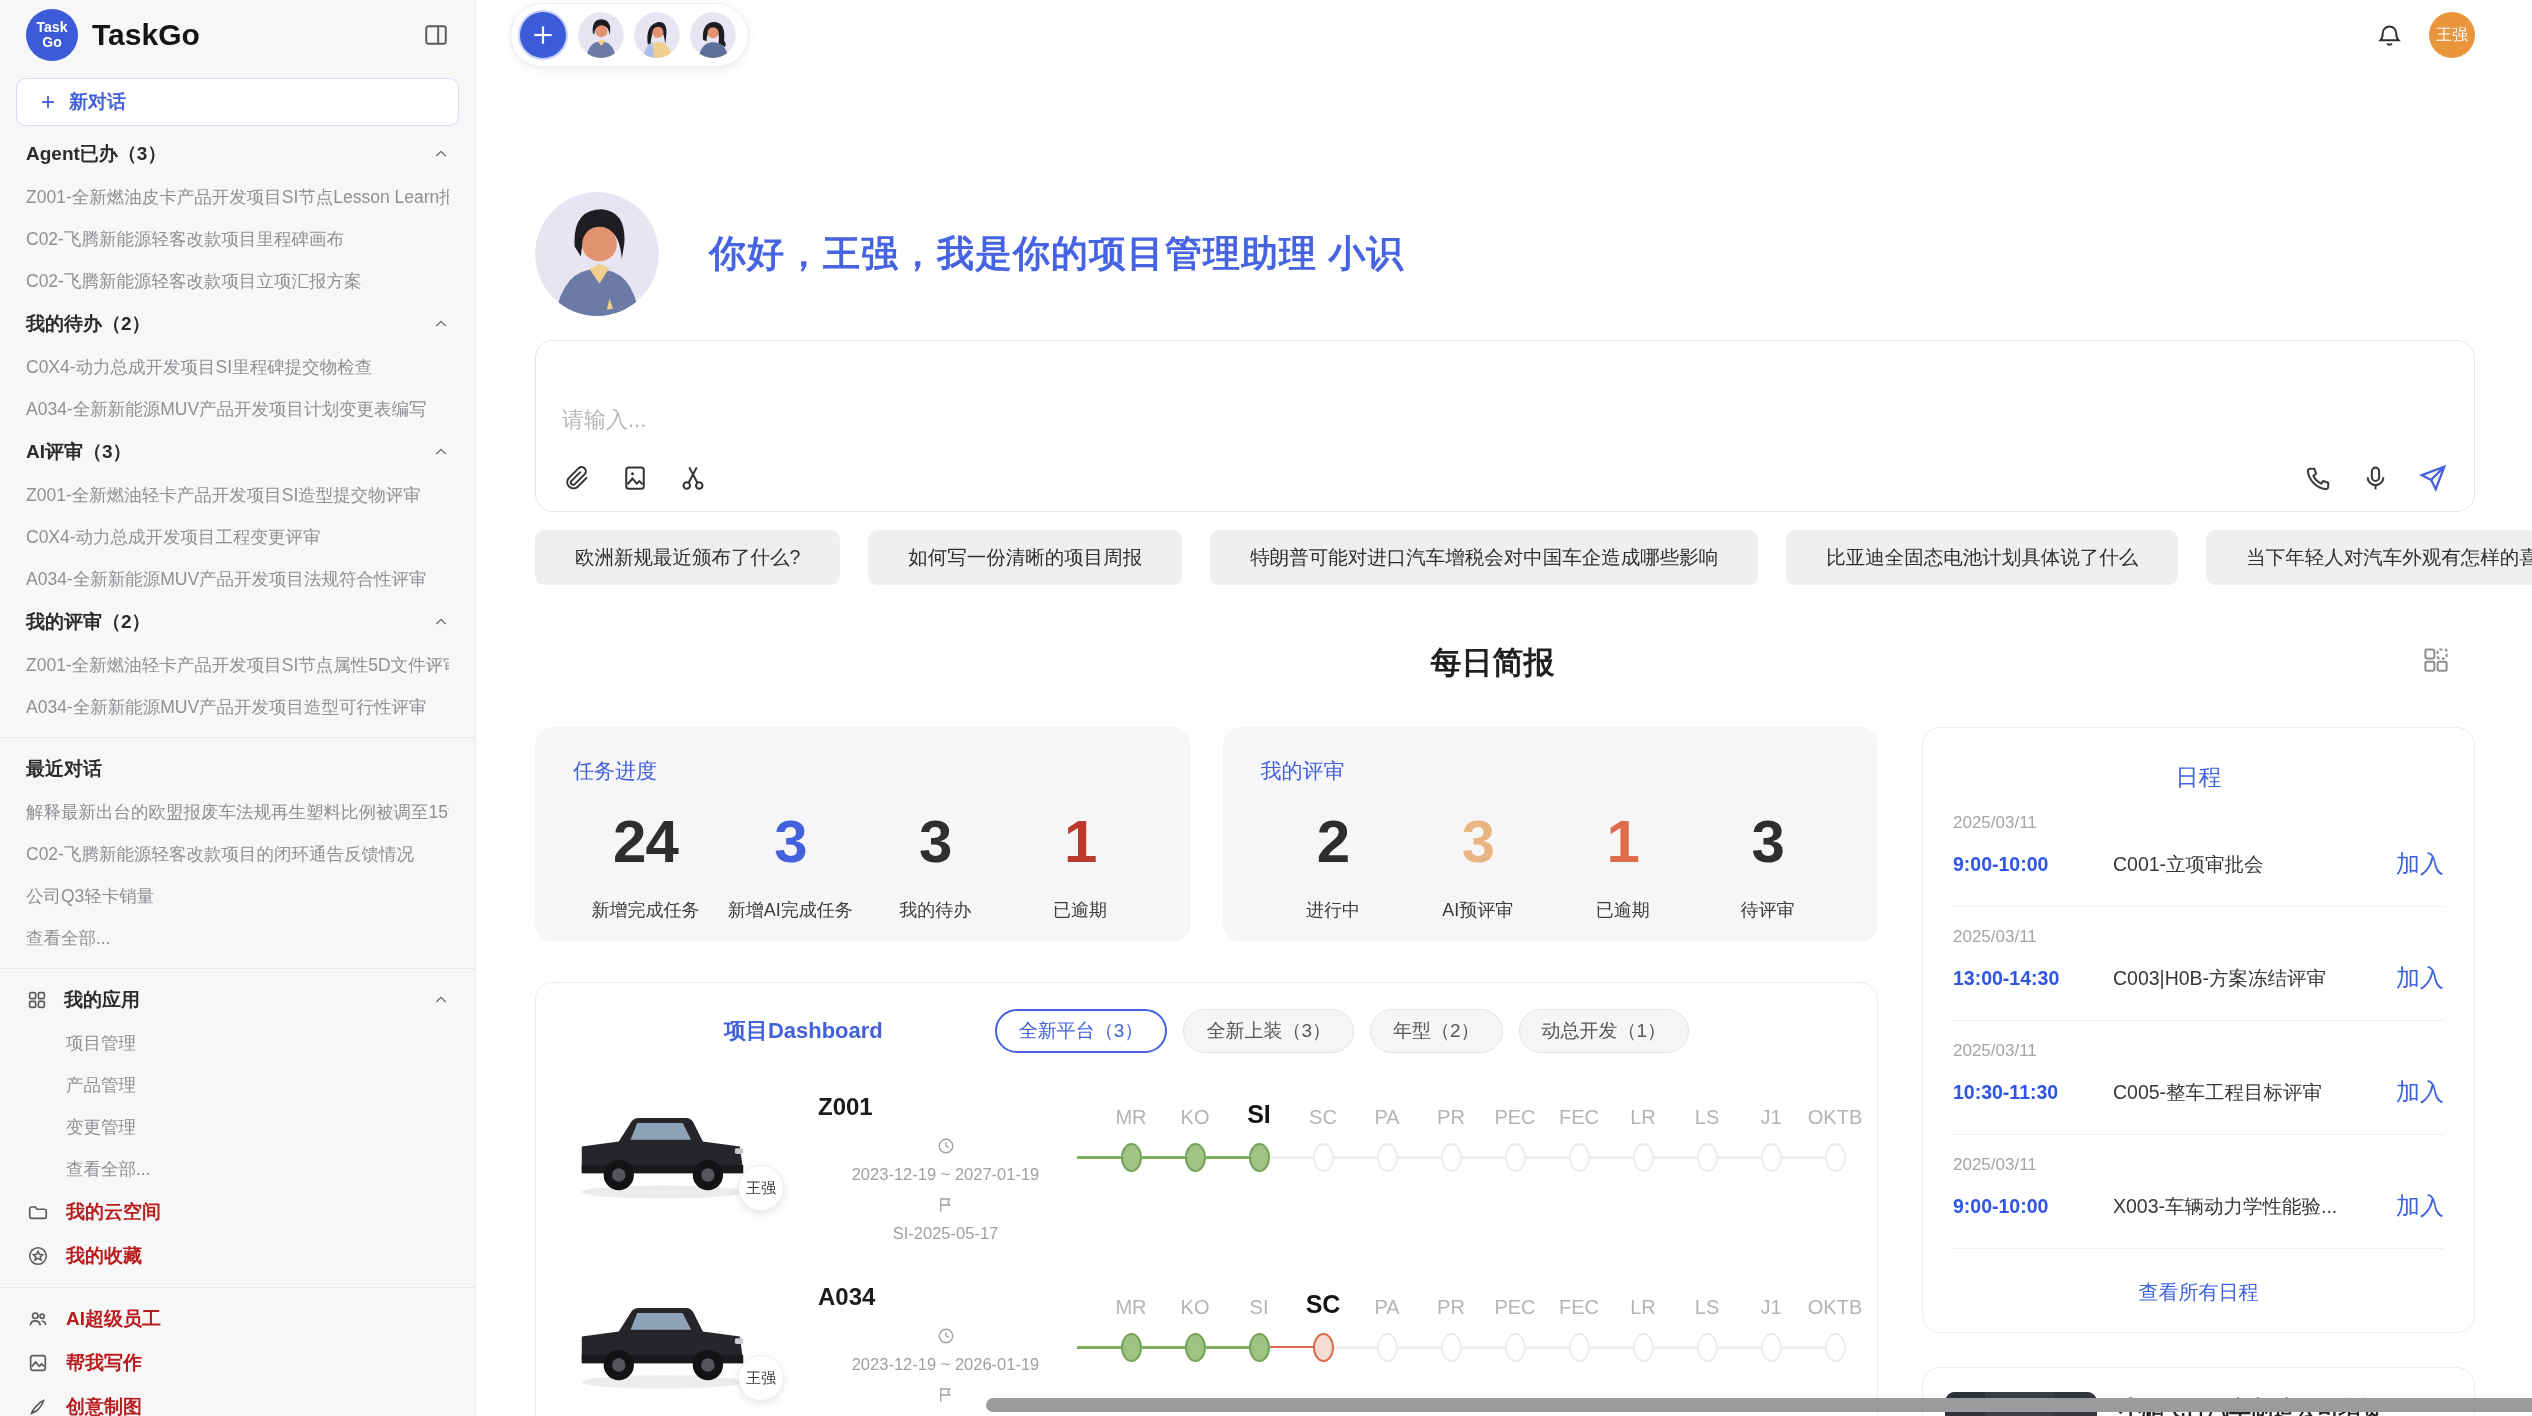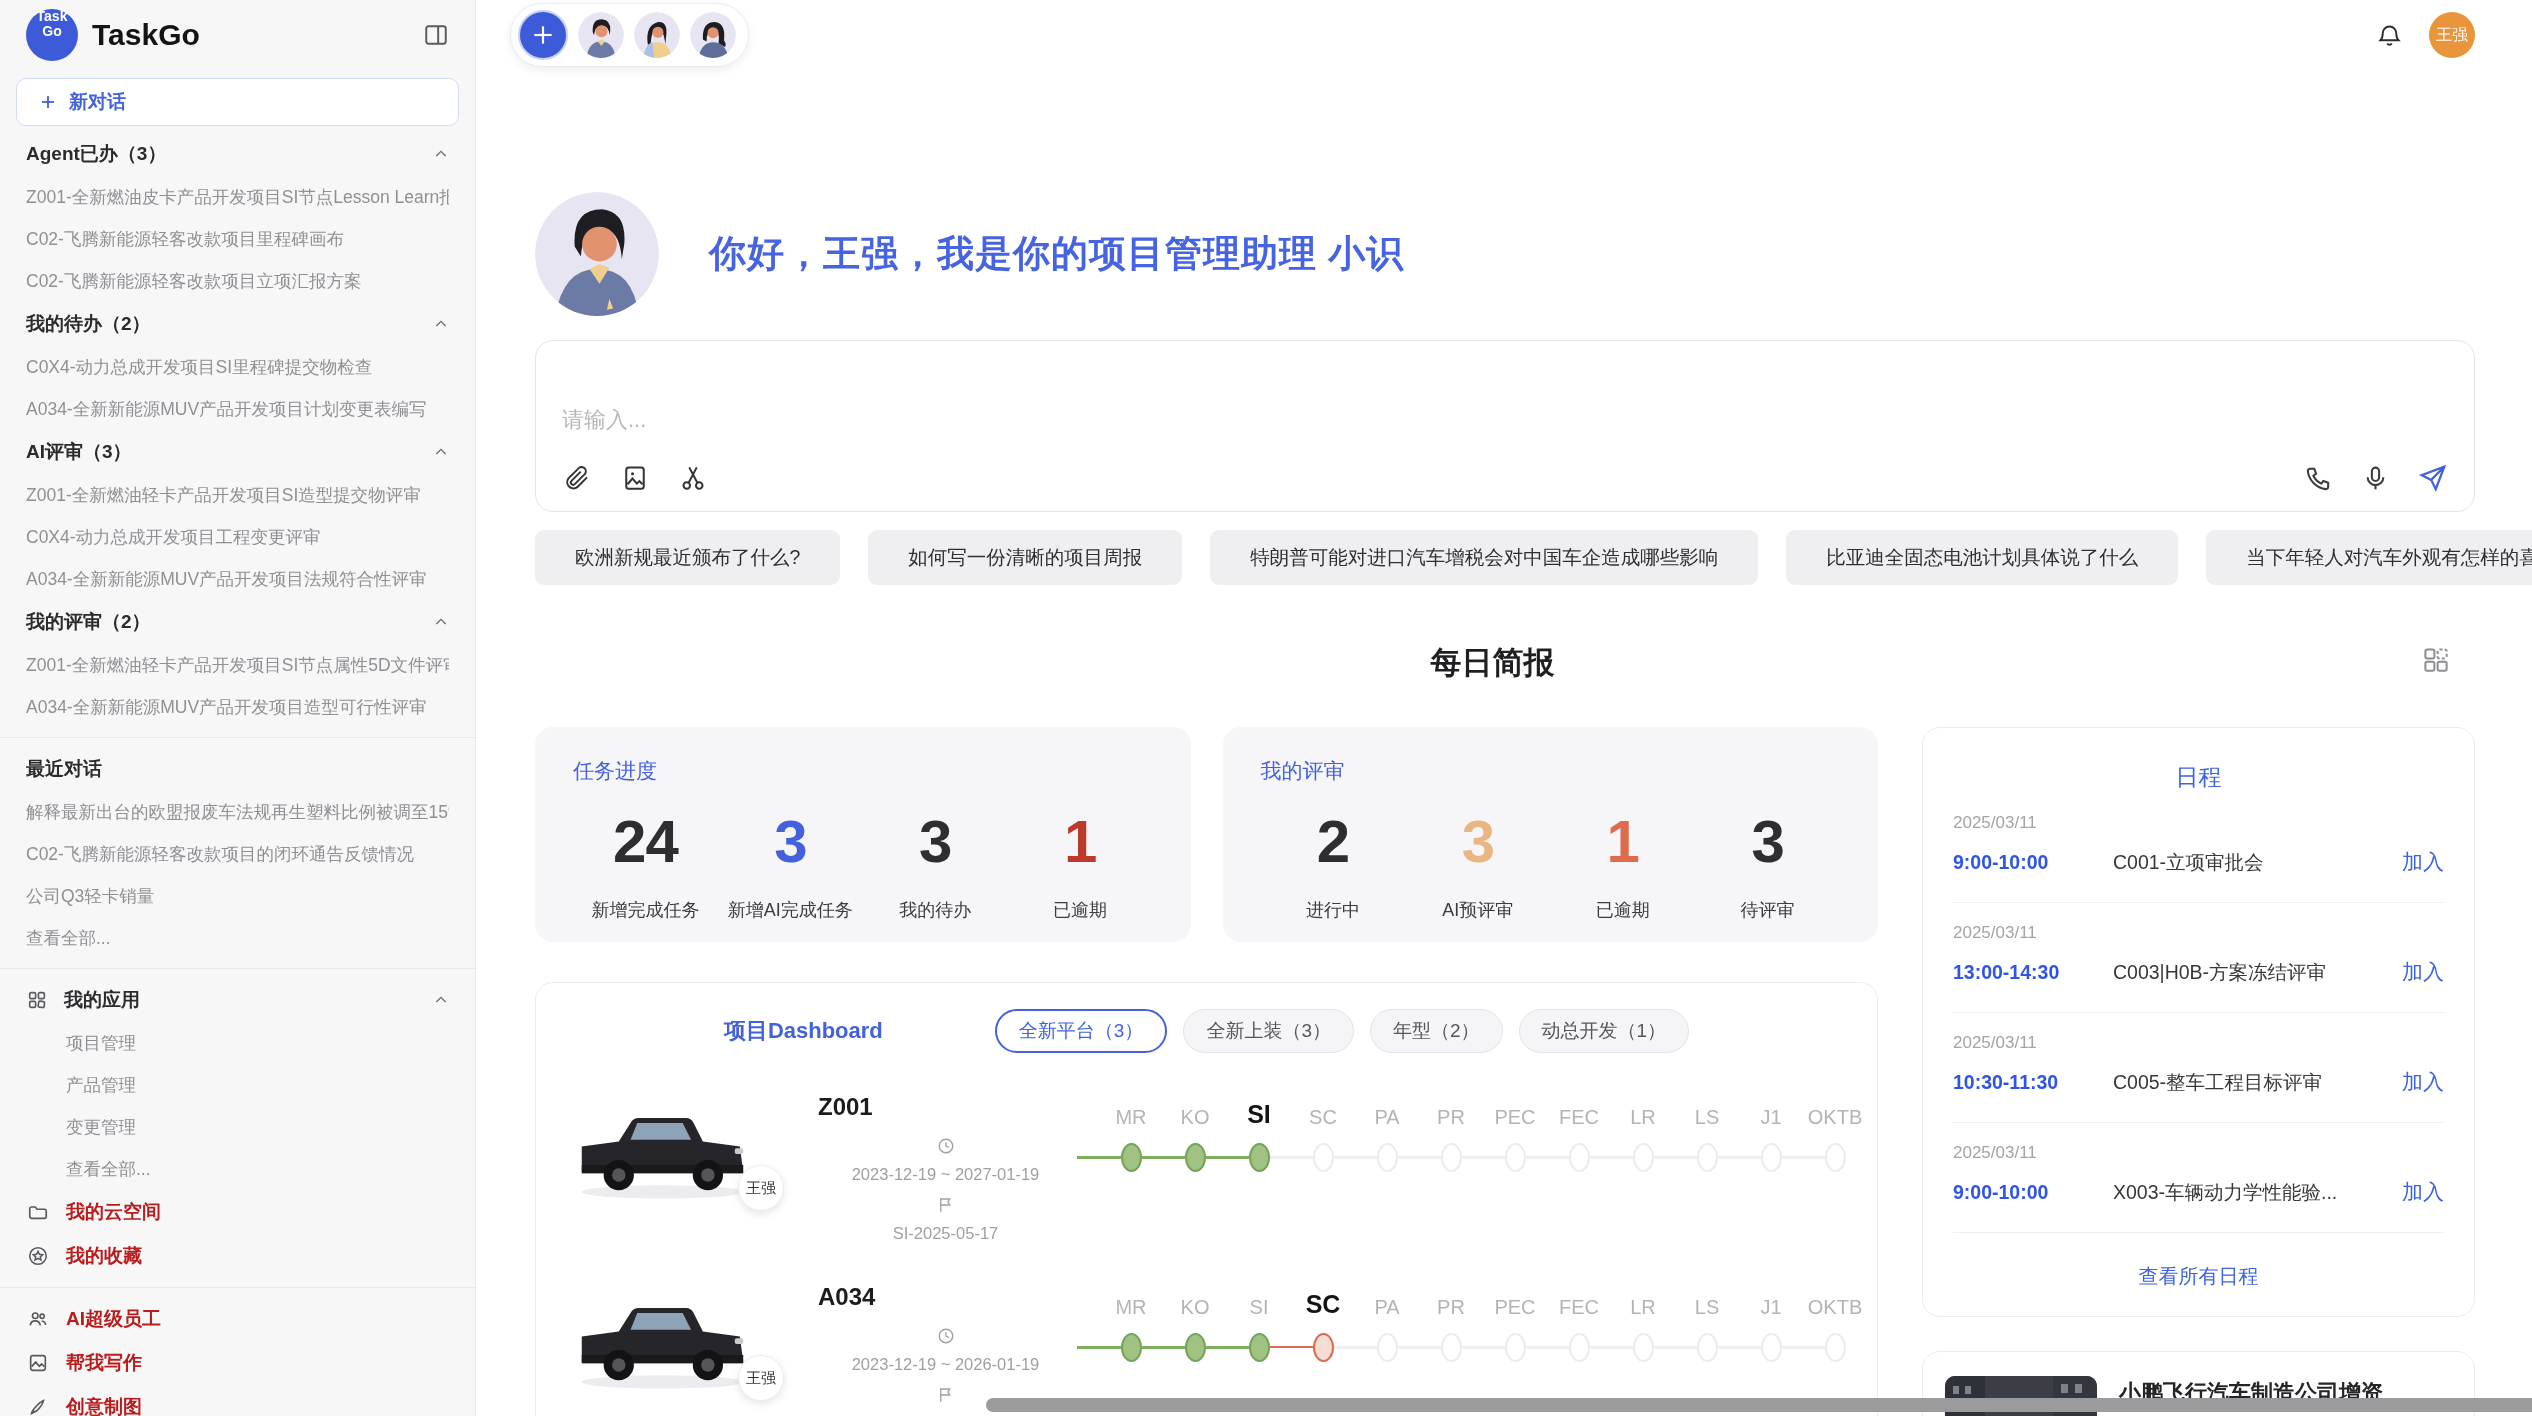--- a/index.html
+++ b/index.html
@@ -9,21 +9,21 @@
     --red:#de6b4c; --red-soft:#f3ddd4; --dark-red:#bb3a2b; --tan:#e9b580;
     --orange-avatar:#e8953c;
   }
   *{margin:0;padding:0;box-sizing:border-box;font-family:"Liberation Sans","DejaVu Sans",sans-serif;}
   html,body{width:2532px;height:1416px;overflow:hidden;background:#fff;}
   body{display:flex;}
   svg{display:block;}
   
   .sidebar{width:476px;min-width:476px;height:1416px;background:#f7f7f8;border-right:1px solid #ececee;padding:0 26px;overflow:hidden;}
   .side-top{height:70px;display:flex;align-items:center;gap:14px;}
-  .logo-circle{width:52px;height:52px;border-radius:50%;background:#3d5bd8;color:#fff;display:flex;flex-direction:column;align-items:center;justify-content:flex-start;font-size:14px;line-height:15px;font-weight:600;}
+  .logo-circle{width:52px;height:52px;border-radius:50%;background:#3d5bd8;color:#fff;display:flex;flex-direction:column;align-items:center;justify-content:center;font-size:14px;line-height:15px;font-weight:600;}
   .app-title{font-size:30px;font-weight:700;color:#141414;flex:1;}
   .collapse-btn{color:#5a5a5e;cursor:pointer;}
   .new-chat{height:48px;margin:8px -10px 6px;border:1px solid #d4dcf4;background:#fff;border-radius:10px;display:flex;align-items:center;gap:12px;padding:0 22px;color:var(--accent);font-size:19px;font-weight:700;cursor:pointer;}
   .side-h{height:44px;display:flex;align-items:center;font-size:19px;font-weight:700;color:#2b2b2e;}
   .side-h .grow{flex:1;}
   .chev{color:#6c6c70;}
   .side-item{height:42px;display:flex;align-items:center;font-size:17.5px;color:var(--gray);white-space:nowrap;overflow:hidden;text-overflow:ellipsis;cursor:pointer;}
   .side-div{border:none;border-top:1px solid #e7e7e9;margin:9px -26px;}
   .side-link{height:44px;display:flex;align-items:center;gap:16px;font-size:19px;color:#b91c1c;font-weight:600;cursor:pointer;}
   .side-link .li-icon{color:#5a5a5e;width:24px;display:flex;justify-content:center;}
@@ -97,21 +97,21 @@
   .ms-node.first .ms-dot-row::before{width:44px;right:calc(50% + 10px);}
   .proj-peek{height:26px;overflow:hidden;margin-top:34px;padding-left:12px;}
   
   .sched-card{border:1px solid #ececee;border-radius:18px;padding:28px 30px 26px;background:#fff;}
   .sched-title{text-align:center;font-size:23px;color:var(--accent-soft);margin-top:6px;}
   .event{padding:20px 0 26px;border-bottom:1px solid #f0f0f2;}
   .event-date{font-size:17px;color:#a4a4a8;}
   .event-row{display:flex;align-items:center;margin-top:15px;}
   .event-time{width:160px;min-width:160px;font-size:19.5px;font-weight:700;color:#2f54e6;}
   .event-name{flex:1;font-size:19.5px;color:#38383b;white-space:nowrap;overflow:hidden;text-overflow:ellipsis;}
-  .event-join{font-size:21px;color:#3d63e0;margin-left:28px;cursor:pointer;}
+  .event-join{font-size:24px;color:#3d63e0;margin-left:28px;cursor:pointer;}
   .sched-viewall{margin-top:30px;text-align:center;font-size:20px;color:#3d63e0;cursor:pointer;}
   
   .news-card{margin-top:34px;border:1px solid #ececee;border-radius:18px;padding:24px 22px;display:flex;height:180px;overflow:hidden;}
   .news-img{width:152px;min-width:152px;height:132px;border-radius:10px;overflow:hidden;}
   .news-body{margin-left:22px;min-width:0;}
   .news-title{font-size:22px;font-weight:700;color:#252528;margin-top:2px;white-space:nowrap;}
   
   .hscroll{position:absolute;left:510px;bottom:4px;width:1835px;height:14px;border-radius:7px;background:#9b9b9d;}
 </style>
 </head>

